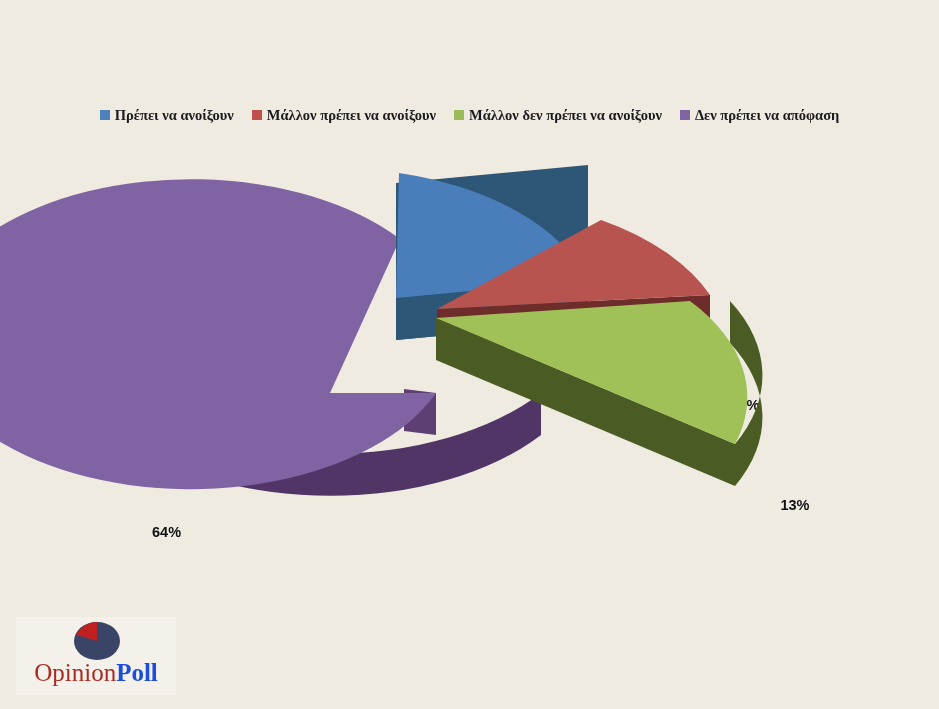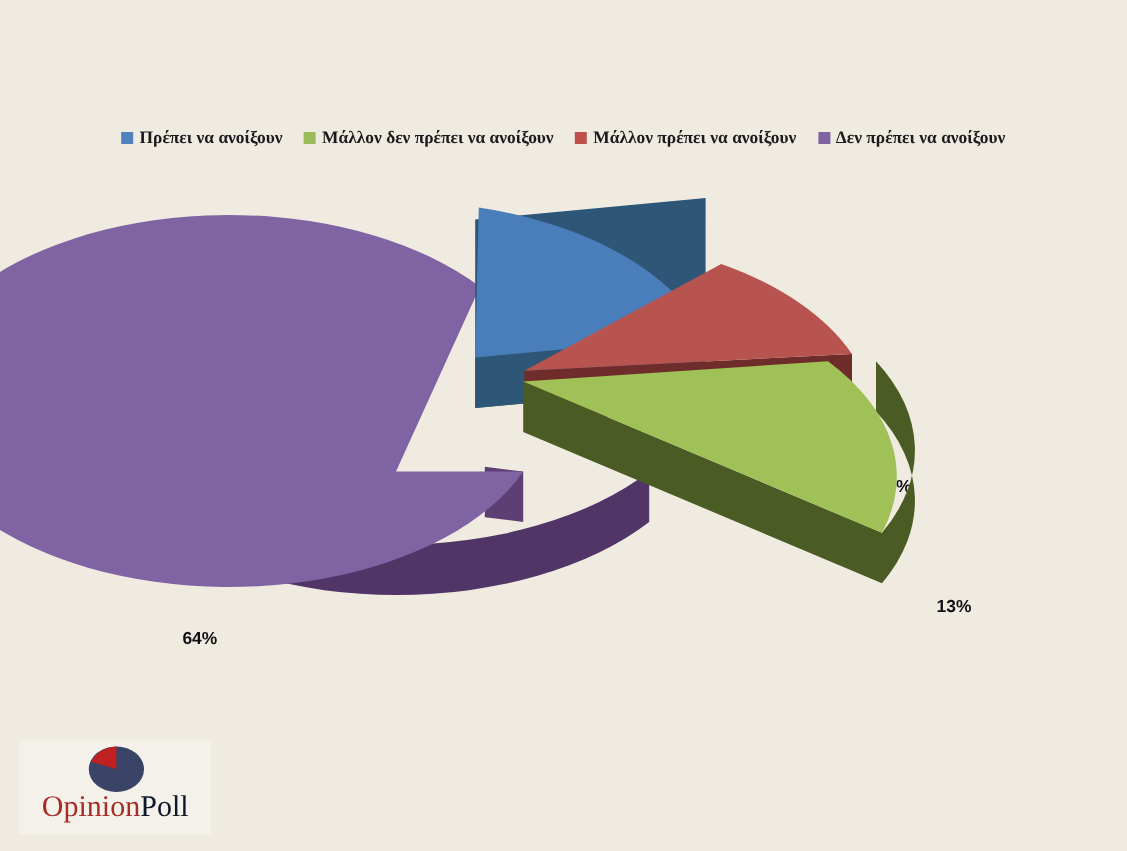--- a/index.html
+++ b/index.html
@@ -108,44 +108,44 @@
     left: 0;
     top: 42px;
     width: 160px;
     text-align: center;
     font-family: "Liberation Serif", "DejaVu Serif", serif;
     font-size: 25px;
     line-height: 1.1;
     white-space: nowrap;
   }
   .logo-opinion { color: #a92b25; text-align: right; }
-  .logo-poll { color: #0f172a; }
+  .logo-poll { color: #1d4ed8; font-weight: bold; }
 </style>
 </head>
 <body>
 
 <div id="chart-root">
 
 
   <div class="legend">
     <div class="legend-item">
       <span class="legend-swatch" style="background:#4f81bd;"></span>
       <span class="legend-label">Πρέπει να ανοίξουν</span>
     </div>
     <div class="legend-item">
+      <span class="legend-swatch" style="background:#c0504d;"></span>
+      <span class="legend-label">Μάλλον πρέπει να ανοίξουν</span>
+    </div>
+    <div class="legend-item">
       <span class="legend-swatch" style="background:#9bbb59;"></span>
       <span class="legend-label">Μάλλον δεν πρέπει να ανοίξουν</span>
     </div>
     <div class="legend-item">
-      <span class="legend-swatch" style="background:#c0504d;"></span>
-      <span class="legend-label">Μάλλον πρέπει να ανοίξουν</span>
-    </div>
-    <div class="legend-item">
       <span class="legend-swatch" style="background:#8064a2;"></span>
-      <span class="legend-label">Δεν πρέπει να ανοίξουν</span>
+      <span class="legend-label">Δεν πρέπει να απόφαση</span>
     </div>
   </div>
 
   <div class="pie-wrap">
     <svg class="pie-svg" width="939" height="440" viewBox="0 0 939 440">
 
       <g>
 
         <path fill="#513566" d="M 120,253 A 265,155 0 0 0 541,253 L 541,295 A 265,155 0 0 1 120,295 Z"></path>
 

